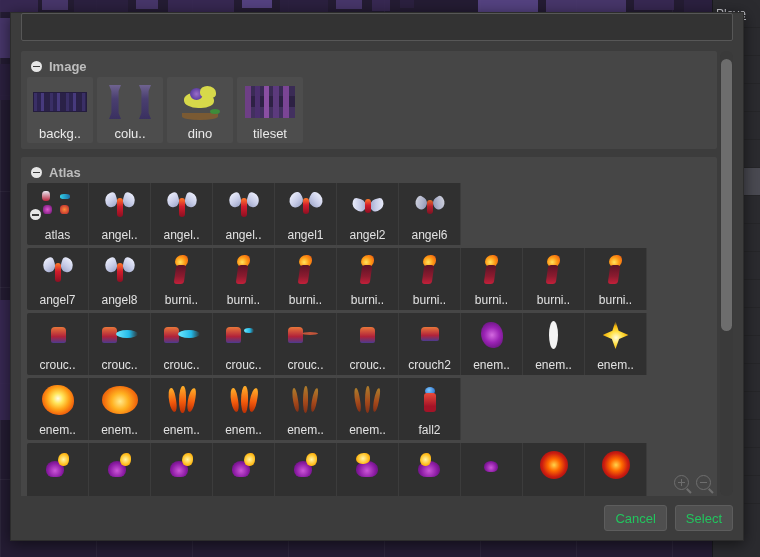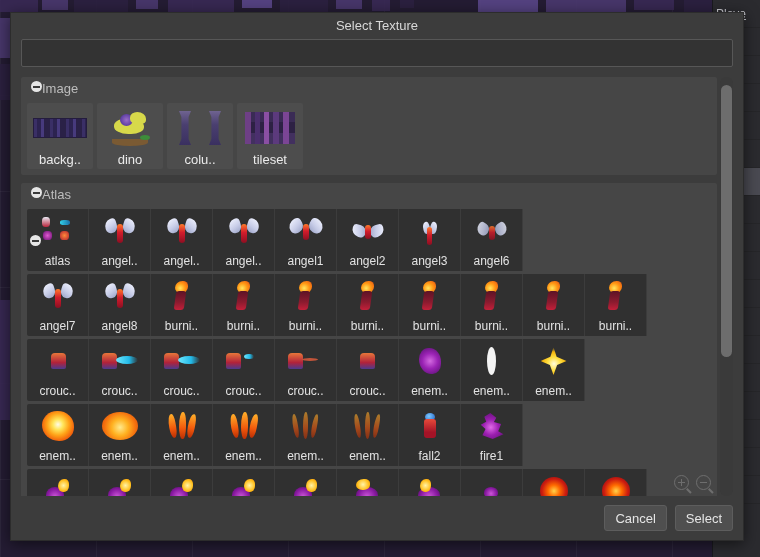--- a/index.html
+++ b/index.html
@@ -114,22 +114,22 @@
     overflow: hidden;
   }
 
   .group {
     background: #464646;
     border-radius: 2px;
     margin-bottom: 8px;
     padding: 4px 6px 6px 6px;
   }
   .group-head {
-    display: flex; 
-    height: 22px; padding-left: 4px;
+    display: flex; align-items: center; gap: 7px;
+    height: 22px; padding-left: 4px; font-weight: bold;
   }
   .collapse-icon {
     width: 11px; height: 11px; border-radius: 50%;
     background: #e6e6e6; position: relative; flex: 0 0 auto;
   }
   .collapse-icon::after {
     content: ""; position: absolute; left: 2px; top: 5px;
     width: 7px; height: 1.5px; background: #3a3a3a;
   }
   .group-label { color: #bdbdbd; font-size: 13px; }
@@ -339,21 +339,21 @@
     background: #6d6d6d; border-radius: 6px;
   }
 
   .footer {
     height: 44px; flex: 0 0 auto;
     display: flex; align-items: center; justify-content: flex-end;
     gap: 8px; padding: 0 10px;
   }
   .btn {
     min-width: 58px; height: 26px;
-    background: #4f4f4f; color: #e5e5e5;
+    background: #4f4f4f; color: #22c55e;
     border: 1px solid #5d5d5d; border-radius: 3px;
     font-size: 13px; font-family: "Liberation Sans", sans-serif;
     cursor: pointer; padding: 0 10px;
   }
 </style>
 </head>
 <body>
 
 <div id="app-bg">
 
@@ -395,68 +395,67 @@
     <div class="insp-row">Orig</div>
     <div class="insp-row">Flip</div>
     <div class="insp-row">Visi</div>
     <div class="insp-row">Alp</div>
     <div class="insp-row">Tin</div>
   </div>
 </div>
 
 <div id="modal">
 
-  <div class="modal-title">Select Texture</div>
 
   <div class="search-row">
     <input class="search-input" type="text" value="" placeholder="" style="">
   </div>
 
   <div class="scroll-area">
     <div class="scroll-inner">
 
       <div class="group img-group">
         <div class="group-head">
           <span class="collapse-icon"></span>
           <span class="group-label">Image</span>
         </div>
         <div class="tile-strip">
 
           <div class="thumb">
             <div class="art">
               <div class="art-backg"></div>
             </div>
             <div class="cap">backg..</div>
+          </div>
+
+          <div class="thumb">
+            <div class="art">
+              <div class="art-colu">
+                  <i></i>
+                  <i></i>
+                </div>
+            </div>
+            <div class="cap">colu..</div>
           </div>
 
           <div class="thumb">
             <div class="art">
               <div class="art-dino">
                 <div class="d-base"></div>
                   <div class="d-body"></div>
                 <div class="d-sad"></div>
                   <div class="d-head"></div>
                   <div class="d-leaf"></div>
               </div>
             </div>
             <div class="cap">dino</div>
           </div>
 
           <div class="thumb">
             <div class="art">
-              <div class="art-colu">
-                  <i></i>
-                  <i></i>
-                </div>
-            </div>
-            <div class="cap">colu..</div>
-          </div>
-
-          <div class="thumb">
-            <div class="art">
               <div class="art-tileset"></div>
             </div>
             <div class="cap">tileset</div>
           </div>
 
         </div>
       </div>
 
       <div class="group">
         <div class="group-head">
@@ -523,30 +522,20 @@
                 <div class="sp-angel" style="height:20px">
                   <div class="wing l" style="transform:rotate(-70deg)"></div>
                   <div class="wing r" style="transform:rotate(70deg) scaleX(-1)"></div>
                   <div class="body" style="top:4px;height:14px"></div>
                 </div>
               </div>
             <div class="cap">angel2</div>
           </div>
           <div class="thumb">
             <div class="art">
-                <div class="sp-angel" style="width:14px;height:24px">
-                  <div class="wing l" style="left:0;width:7px;height:12px"></div>
-                  <div class="wing r" style="right:0;width:7px;height:12px"></div>
-                  <div class="body" style="left:4px;width:5px;height:18px"></div>
-                </div>
-              </div>
-            <div class="cap">angel3</div>
-          </div>
-          <div class="thumb">
-            <div class="art">
                 <div class="sp-angel" style="height:22px;opacity:.85">
                   <div class="wing l" style="transform:rotate(-55deg);height:12px"></div>
                   <div class="wing r" style="transform:rotate(55deg) scaleX(-1);height:12px"></div>
                   <div class="body" style="top:6px;height:14px"></div>
                 </div>
               </div>
             <div class="cap">angel6</div>
           </div>
         </div>
 
@@ -693,20 +682,28 @@
           <div class="thumb">
             <div class="art">
                 <div class="sp-crouch nobeam" style="width:20px">
                   <div class="man"></div>
                 </div>
               </div>
             <div class="cap">crouc..</div>
           </div>
           <div class="thumb">
             <div class="art">
+                <div class="sp-crouch nobeam" style="width:22px">
+                  <div class="man" style="width:18px;height:14px"></div>
+                </div>
+              </div>
+            <div class="cap">crouch2</div>
+          </div>
+          <div class="thumb">
+            <div class="art">
                 <div class="sp-purple"></div>
               </div>
             <div class="cap">enem..</div>
           </div>
           <div class="thumb">
             <div class="art">
                 <div class="sp-white"></div>
               </div>
             <div class="cap">enem..</div>
           </div>
@@ -772,26 +769,20 @@
             <div class="cap">enem..</div>
           </div>
           <div class="thumb">
             <div class="art">
                 <div class="sp-fall">
                   <div class="h"></div>
                   <div class="b"></div>
                 </div>
               </div>
             <div class="cap">fall2</div>
-          </div>
-          <div class="thumb">
-            <div class="art">
-                <div class="sp-fire"></div>
-              </div>
-            <div class="cap">fire1</div>
           </div>
         </div>
 
         <div class="tile-row">
           <div class="thumb first">
             <div class="art">
                 <div class="sp-purpflame">
                   <div class="p"></div>
                   <div class="y"></div>
                 </div>

